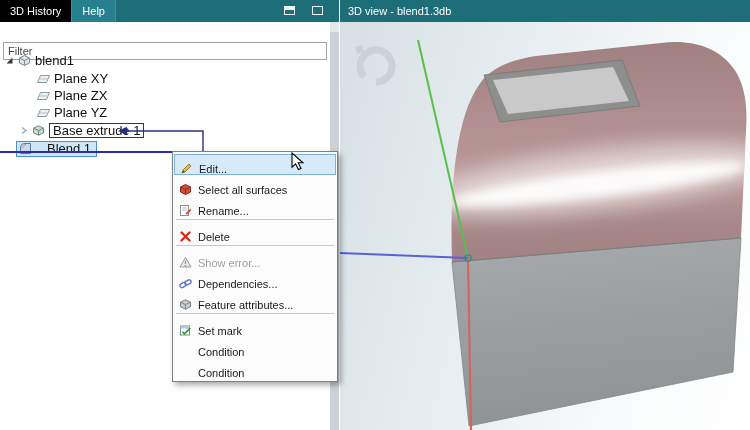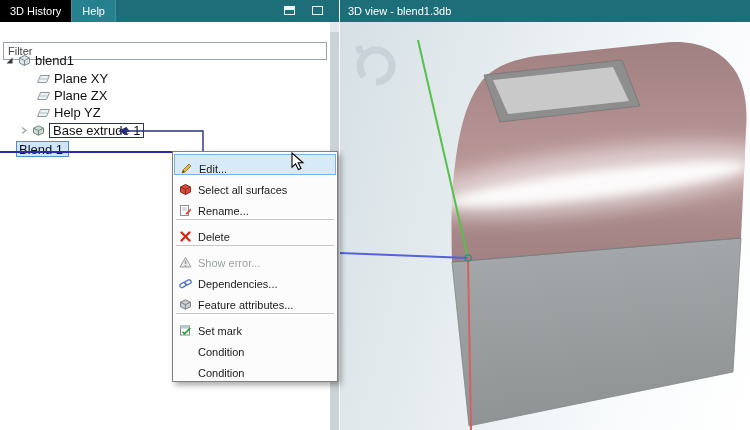--- a/index.html
+++ b/index.html
@@ -20,22 +20,22 @@
 
   .filter { position:absolute; left:3px; top:42px; width:324px; height:18px;
             border:1px solid #9aa4aa; font-size:11px; padding:0 4px; color:#333;
             font-family:"Liberation Sans", sans-serif; outline:none; }
   .filter::placeholder { color:#444; }
 
   .trow { position:absolute; height:17px; display:flex; align-items:center; gap:4px;
           font-size:13px; color:#111; z-index:3; white-space:nowrap; }
   .tlabel { line-height:15px; }
   .dep-box { border:1px solid #26307e; padding:0 3px; line-height:13px; }
-  .sel-box { display:flex; align-items:center; gap:0; background:#cfe6f8;
-             border:1px solid #4a90d0; height:16px; padding:0 5px 0 2px; z-index:6;flex-direction:column; }
+  .sel-box { display:flex; align-items:center; gap:15px; background:#cfe6f8;
+             border:1px solid #4a90d0; height:16px; padding:0 5px 0 2px; z-index:6; }
 
   .blue-line { position:absolute; left:0; top:151px; width:172px; height:2px;
                background:#2b2bb0; z-index:5; }
   .dep-arrow { position:absolute; left:0; top:120px; z-index:6; pointer-events:none; }
 
   .lp-scroll { position:absolute; left:330px; top:22px; width:9px; height:408px; background:#ccd3d7; }
   .lp-scroll::before { content:""; display:block; width:9px; height:10px; background:#e2e8eb; }
 
   
   .context-menu { position:absolute; left:172px; top:151px; width:166px; z-index:20;
@@ -104,21 +104,21 @@
         <line x1="2.5" y1="5" x2="10.5" y2="5" stroke="#b5bfc5"></line>
       </svg>
       <span class="tlabel">Plane ZX</span>
     </div>
 
     <div class="trow" style="top:104px; left:37px;">
       <svg width="13" height="10">
         <path d="M0.5 8.5 L3.5 1.5 H12.5 L9.5 8.5 Z" fill="#eef2f4" stroke="#8a98a0"></path>
         <line x1="2.5" y1="5" x2="10.5" y2="5" stroke="#b5bfc5"></line>
       </svg>
-      <span class="tlabel">Help YZ</span>
+      <span class="tlabel">Plane YZ</span>
     </div>
 
     <div class="trow" style="top:122px; left:20px;">
       <svg width="8" height="9">
         <path d="M2 1.5 L6 4.5 L2 7.5" stroke="#9aa4aa" stroke-width="1.3" fill="none"></path>
       </svg>
       <svg width="13" height="13">
         <path d="M1.5 4.2 L6.5 1.8 L11.5 4.2 V8.8 L6.5 11.2 L1.5 8.8 Z" fill="#cfdcd4" stroke="#6a8a7a"></path>
         <path d="M1.5 4.2 L6.5 6.6 L11.5 4.2 M6.5 6.6 V11.2" stroke="#6a8a7a" fill="none"></path>
       </svg>

